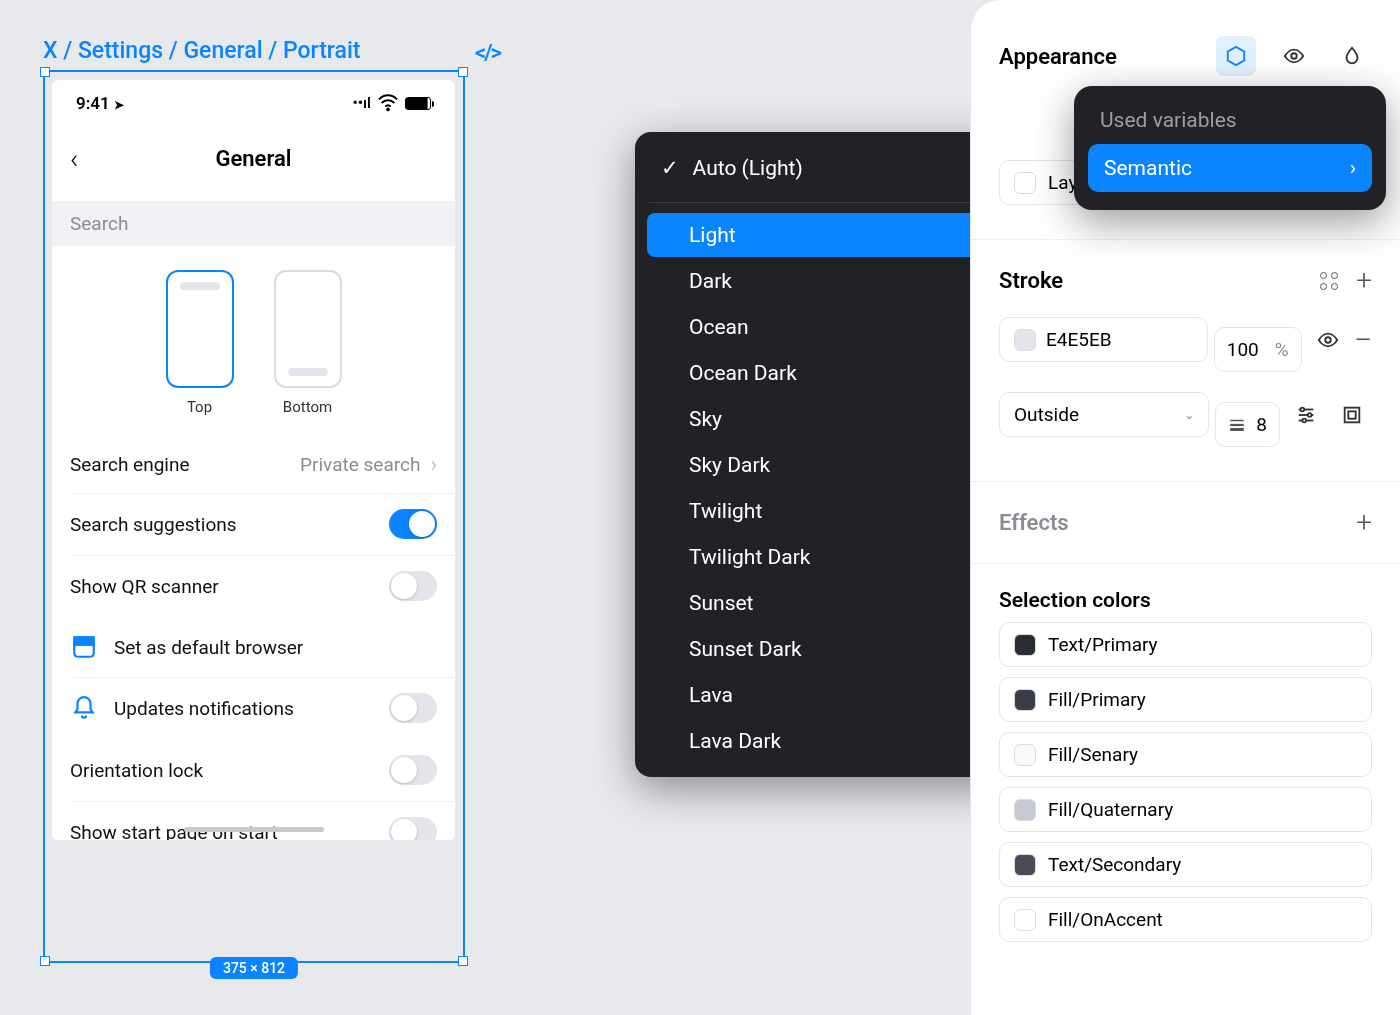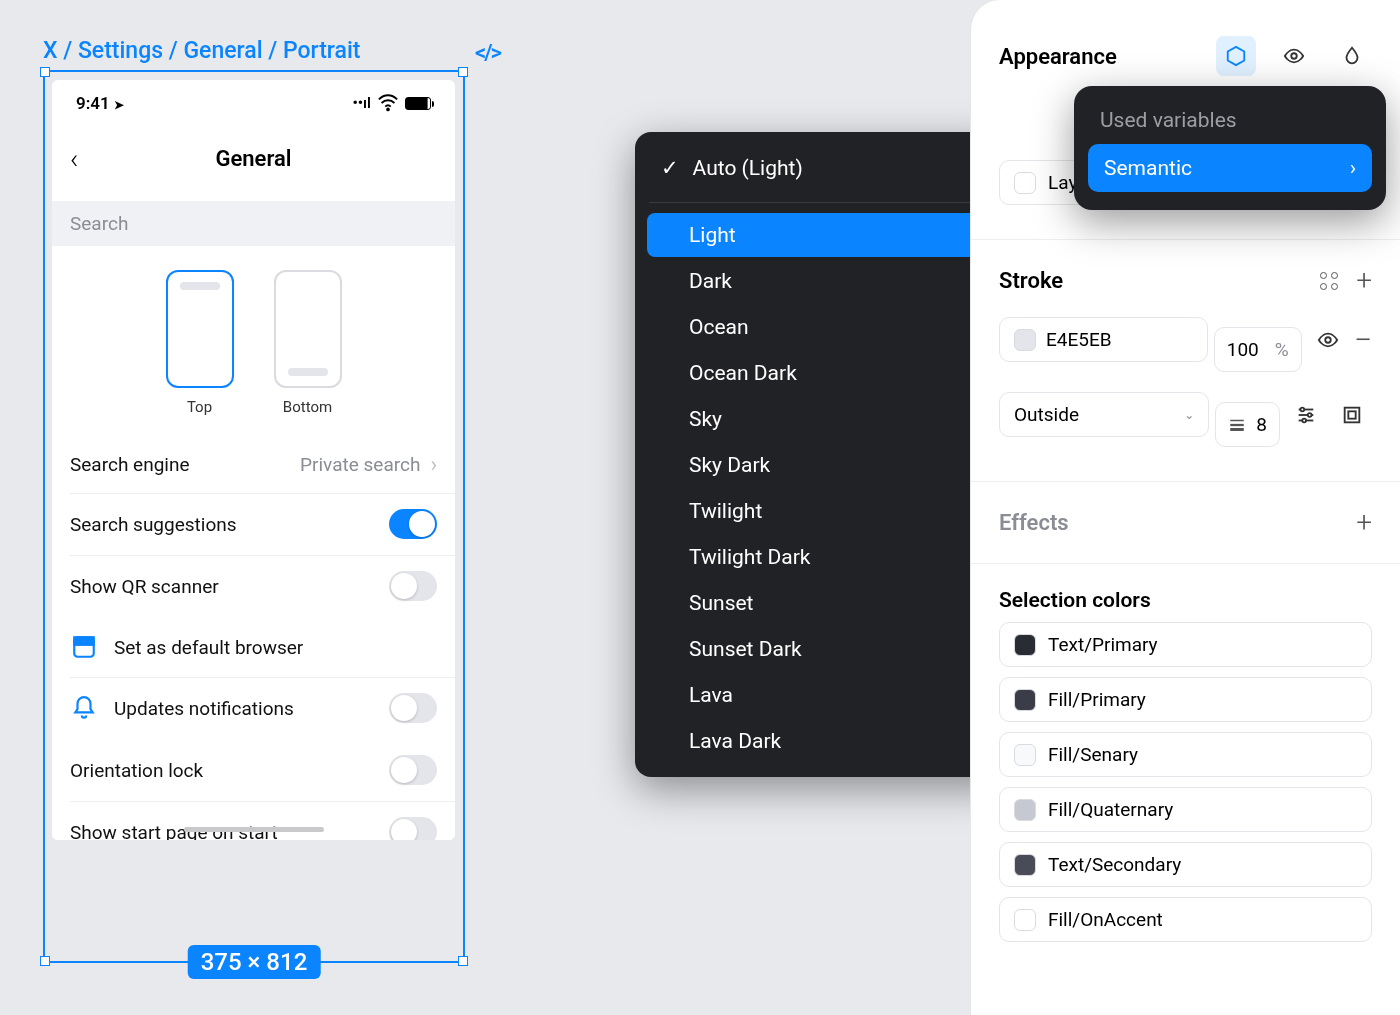--- a/index.html
+++ b/index.html
@@ -5,21 +5,21 @@
 * { box-sizing: border-box; margin: 0; padding: 0; font-family: -apple-system, BlinkMacSystemFont, "Segoe UI", Roboto, sans-serif; }
 body { background: #e8e9ed; width: 1400px; height: 1015px; position: relative; overflow: hidden; }
 
 
 .canvas { position: absolute; left: 0; top: 0; right: 430px; bottom: 0; background: #e8e9ed; border-radius: 0 0 0 30px;}
 .breadcrumb { position: absolute; left: 43px; top: 37px; font-size: 23px; color: #0a84ff; font-weight: 500;}
 .dev-icon { position: absolute; right: 470px; left: auto; top: 40px; color: #0a84ff; font-size: 22px; font-weight: 600; letter-spacing: -2px;}
 .frame-sel { position: absolute; left: 43px; top: 70px; width: 422px; height: 893px; border: 2px solid #0a84ff; border-radius: 0;}
 .sel-handle { position: absolute; width: 10px; height: 10px; background: #fff; border: 1.5px solid #0a84ff;}
 .sel-handle.tl{left:-5px;top:-5px} .sel-handle.tr{right:-5px;top:-5px} .sel-handle.bl{left:-5px;bottom:-5px} .sel-handle.br{right:-5px;bottom:-5px}
-.dim-badge { position: absolute; left: 50%; transform: translateX(-50%); bottom: -18px; top: auto; background:#0a84ff; color:#fff; padding: 3px 13px; border-radius: 6px; font-size: 24px; font-weight:500;}
+.dim-badge { position: absolute; left: 50%; transform: translateX(-50%); bottom: -18px; top: auto; background:#0a84ff; color:#fff; padding: 3px 13px; border-radius: 6px; font-size: 14px; font-weight:500;}
 
 
 .phone { position: absolute; left: 52px; top: 80px; width: 403px; height: 760px; background:#fff; border-radius: 6px; overflow: hidden; display:flex; flex-direction:column;}
 .statusbar { display:flex; justify-content:space-between; align-items:center; padding: 12px 24px 4px; font-size: 17px; font-weight:600;}
 .statusbar .right { display:flex; gap:6px; align-items:center; font-size:15px;}
 .batt { display:inline-block; width:26px; height:13px; border:1.5px solid #000; border-radius:3px; background: linear-gradient(#000,#000) left/90% 100% no-repeat; position:relative;}
 .batt:after{content:"";position:absolute;right:-4px;top:3px;width:2px;height:6px;background:#000;border-radius:0 2px 2px 0;}
 .navhdr { display:flex; align-items:center; padding: 12px 18px; font-size:22px; font-weight:600; position:relative;}
 .navhdr .back { position:absolute; left:18px; font-size:28px; font-weight:300;}
 .navhdr .title { margin:16px auto;}

